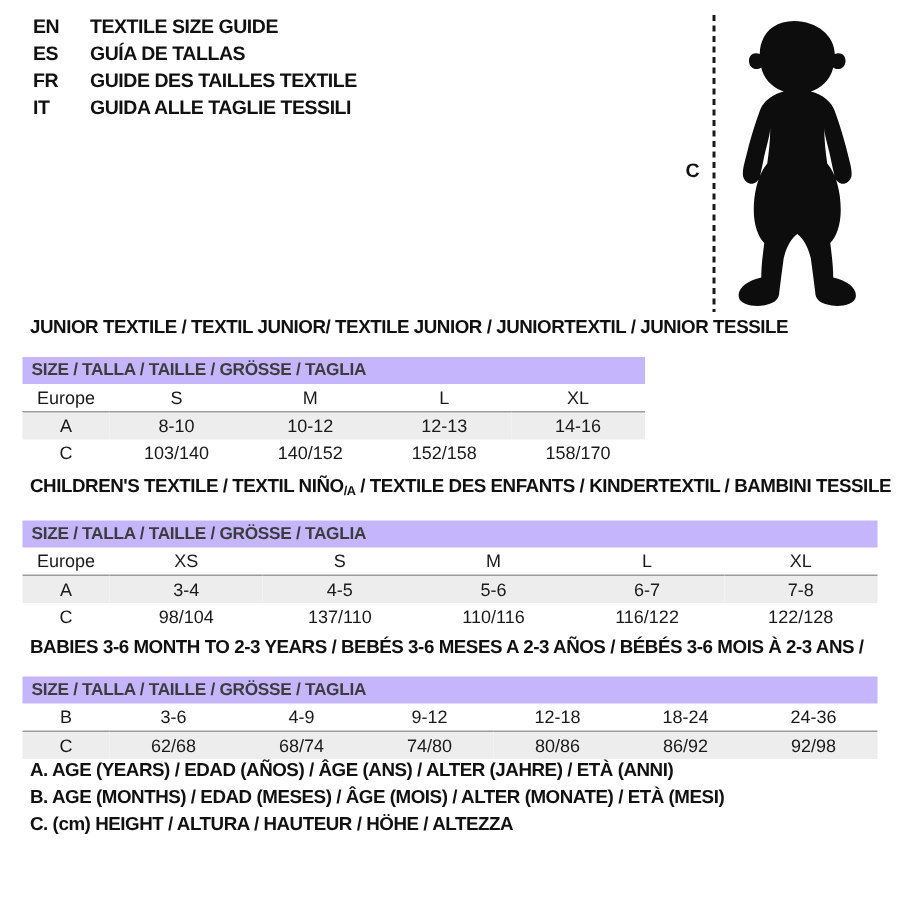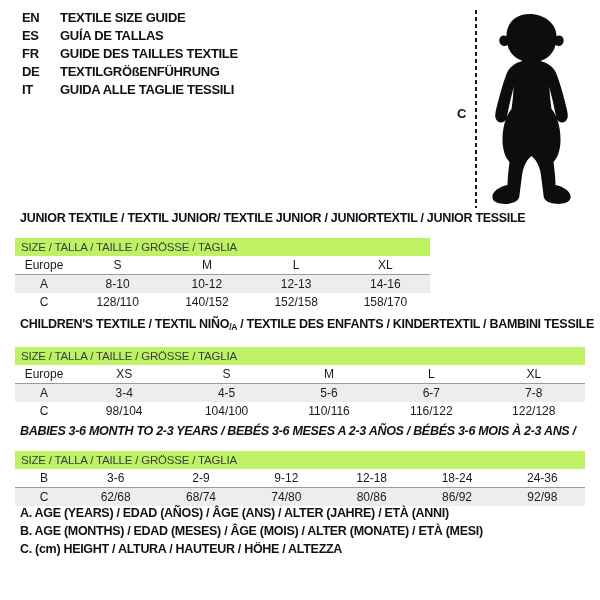--- a/index.html
+++ b/index.html
@@ -20,25 +20,25 @@
   
   .size-section{position:absolute;left:15px;}
   .s1{top:212px;width:415px;}
   .s2{top:318px;width:570px;}
   .s3{top:423px;width:570px;}
   .section-title{
     font-weight:bold;font-size:12.5px;letter-spacing:-0.3px;line-height:13px;
     margin:0 0 13px 5px;white-space:nowrap;
   }
   .s3 .section-title{line-height:16px;margin-bottom:12px;white-space:normal;}
-  .t-line{display:block;white-space:nowrap;font-style:italic;}
+  .t-line{display:block;white-space:nowrap;}
   .t-sub{font-size:8.5px;vertical-align:-2px;}
   table.size-table{border-collapse:collapse;width:100%;table-layout:fixed;}
   table.size-table th{
-    background:#bef264;text-align:left;font-size:11.5px;font-weight:normal;color:#3c3c3c;
+    background:#c4b5fd;text-align:left;font-size:11.5px;font-weight:bold;color:#3c3c3c;
     letter-spacing:-0.2px;padding:3px 0 3px 6px;line-height:12px;
   }
   table.size-table td{
     font-size:12px;height:18px;padding:0;text-align:center;color:#1a1a1a;line-height:18px;
   }
   td.rowlabel{text-align:left;padding-left:6px;}
   col.col-label{width:58px;}
   tr.row-first td{border-bottom:1px solid #9b9b9b;text-align:center;}
   tr.row-shade td{background:#ededed;}
   
@@ -55,24 +55,20 @@
       <span class="lang-code">EN</span>
       <span class="lang-label">TEXTILE SIZE GUIDE</span>
     </div>
     <div class="lang-row">
       <span class="lang-code">ES</span>
       <span class="lang-label">GUÍA DE TALLAS</span>
     </div>
     <div class="lang-row">
       <span class="lang-code">FR</span>
       <span class="lang-label">GUIDE DES TAILLES TEXTILE</span>
-    </div>
-    <div class="lang-row">
-      <span class="lang-code">DE</span>
-      <span class="lang-label">TEXTILGRÖßENFÜHRUNG</span>
     </div>
     <div class="lang-row">
       <span class="lang-code">IT</span>
       <span class="lang-label">GUIDA ALLE TAGLIE TESSILI</span>
     </div>
   </div>
 
   <div class="figure">
     <span class="c-label">C</span>
     <svg class="measure-line" width="4" height="200" viewBox="0 0 4 200">
@@ -146,21 +142,21 @@
         </tr>
         <tr class="row-shade">
           <td class="rowlabel">A</td>
           <td>8-10</td>
           <td>10-12</td>
           <td>12-13</td>
           <td>14-16</td>
         </tr>
         <tr>
           <td class="rowlabel">C</td>
-          <td>128/110</td>
+          <td>103/140</td>
           <td>140/152</td>
           <td>152/158</td>
           <td>158/170</td>
         </tr>
       </tbody>
     </table>
   </section>
 
   <section class="size-section s2">
     <div class="section-title">
@@ -193,21 +189,21 @@
           <td class="rowlabel">A</td>
           <td>3-4</td>
           <td>4-5</td>
           <td>5-6</td>
           <td>6-7</td>
           <td>7-8</td>
         </tr>
         <tr>
           <td class="rowlabel">C</td>
           <td>98/104</td>
-          <td>104/100</td>
+          <td>137/110</td>
           <td>110/116</td>
           <td>116/122</td>
           <td>122/128</td>
         </tr>
       </tbody>
     </table>
   </section>
 
   <section class="size-section s3">
     <div class="section-title">
@@ -225,21 +221,21 @@
         </colgroup>
       <thead>
         <tr>
             <th colspan="7">SIZE / TALLA / TAILLE / GRÖSSE / TAGLIA</th>
           </tr>
       </thead>
       <tbody>
         <tr class="row-first">
           <td class="rowlabel">B</td>
           <td>3-6</td>
-          <td>2-9</td>
+          <td>4-9</td>
           <td>9-12</td>
           <td>12-18</td>
           <td>18-24</td>
           <td>24-36</td>
         </tr>
         <tr class="row-shade">
           <td class="rowlabel">C</td>
           <td>62/68</td>
           <td>68/74</td>
           <td>74/80</td>

